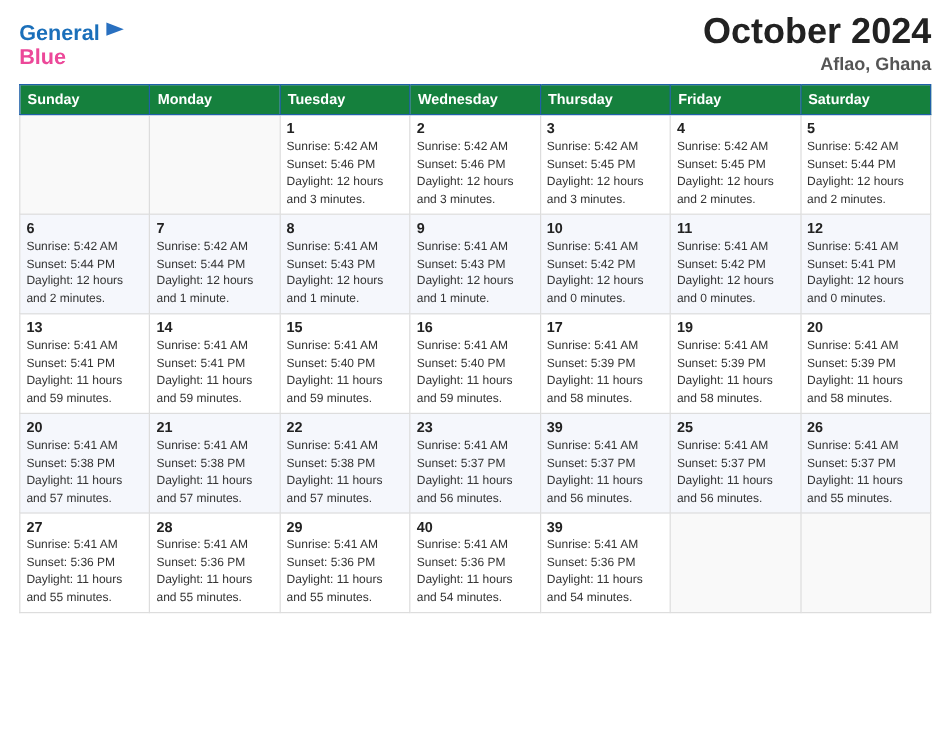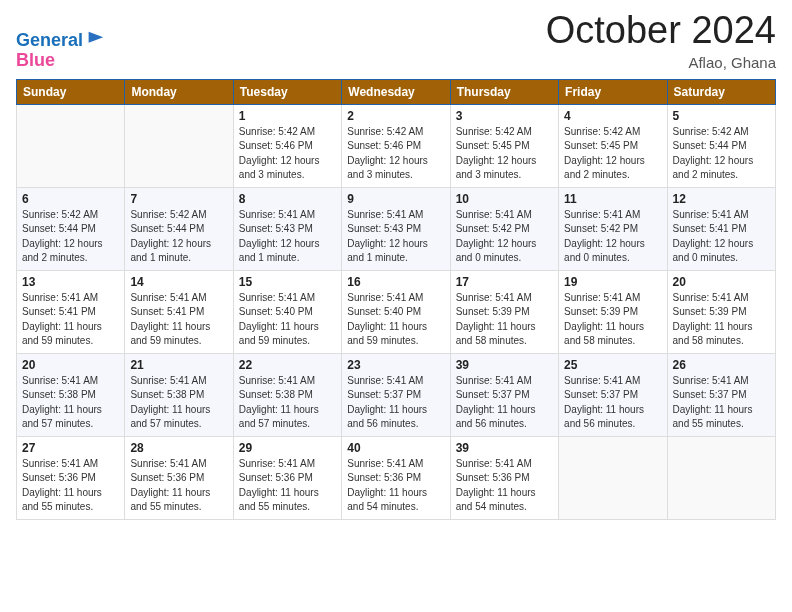--- a/index.html
+++ b/index.html
@@ -12,21 +12,21 @@
     }
     .page {
       width: 792px;
       min-height: 612px;
       background: #fff;
       padding: 10px 16px 16px 16px;
     }
     .header {
       display: flex;
       justify-content: space-between;
-      align-items: flex-end;
+      align-items: center;
       margin-bottom: 8px;
     }
     .logo {
       display: flex;
       align-items: center;
       margin-top: 4px;
     }
     .logo-text {
       font-size: 18px;
       font-weight: bold;
@@ -39,38 +39,39 @@
     .logo-icon {
       width: 20px;
       height: 20px;
       margin-left: 2px;
       margin-top: -2px;
     }
     .title-block {
       text-align: right;
     }
     .month-title {
-      font-size: 38px;
-      font-weight: 400;
+      font-size: 30px;
+      font-weight: 700;
       color: #222;
       line-height: 1.1;
     }
     .location {
       font-size: 15px;
       color: #555;
       margin-top: 2px;
+      font-weight: bold;
     }
     .calendar {
       width: 100%;
       border-collapse: collapse;
       border: 1px solid #ccc;
       font-size: 10.5px;
     }
     .calendar th {
-      background: #a16207;
+      background: #15803d;
       color: #fff;
       text-align: left;
       padding: 5px 6px;
       font-size: 12px;
       font-weight: 600;
       border: 1px solid #2060a8;
     }
     .calendar td {
       vertical-align: top;
       padding: 4px 5px;

